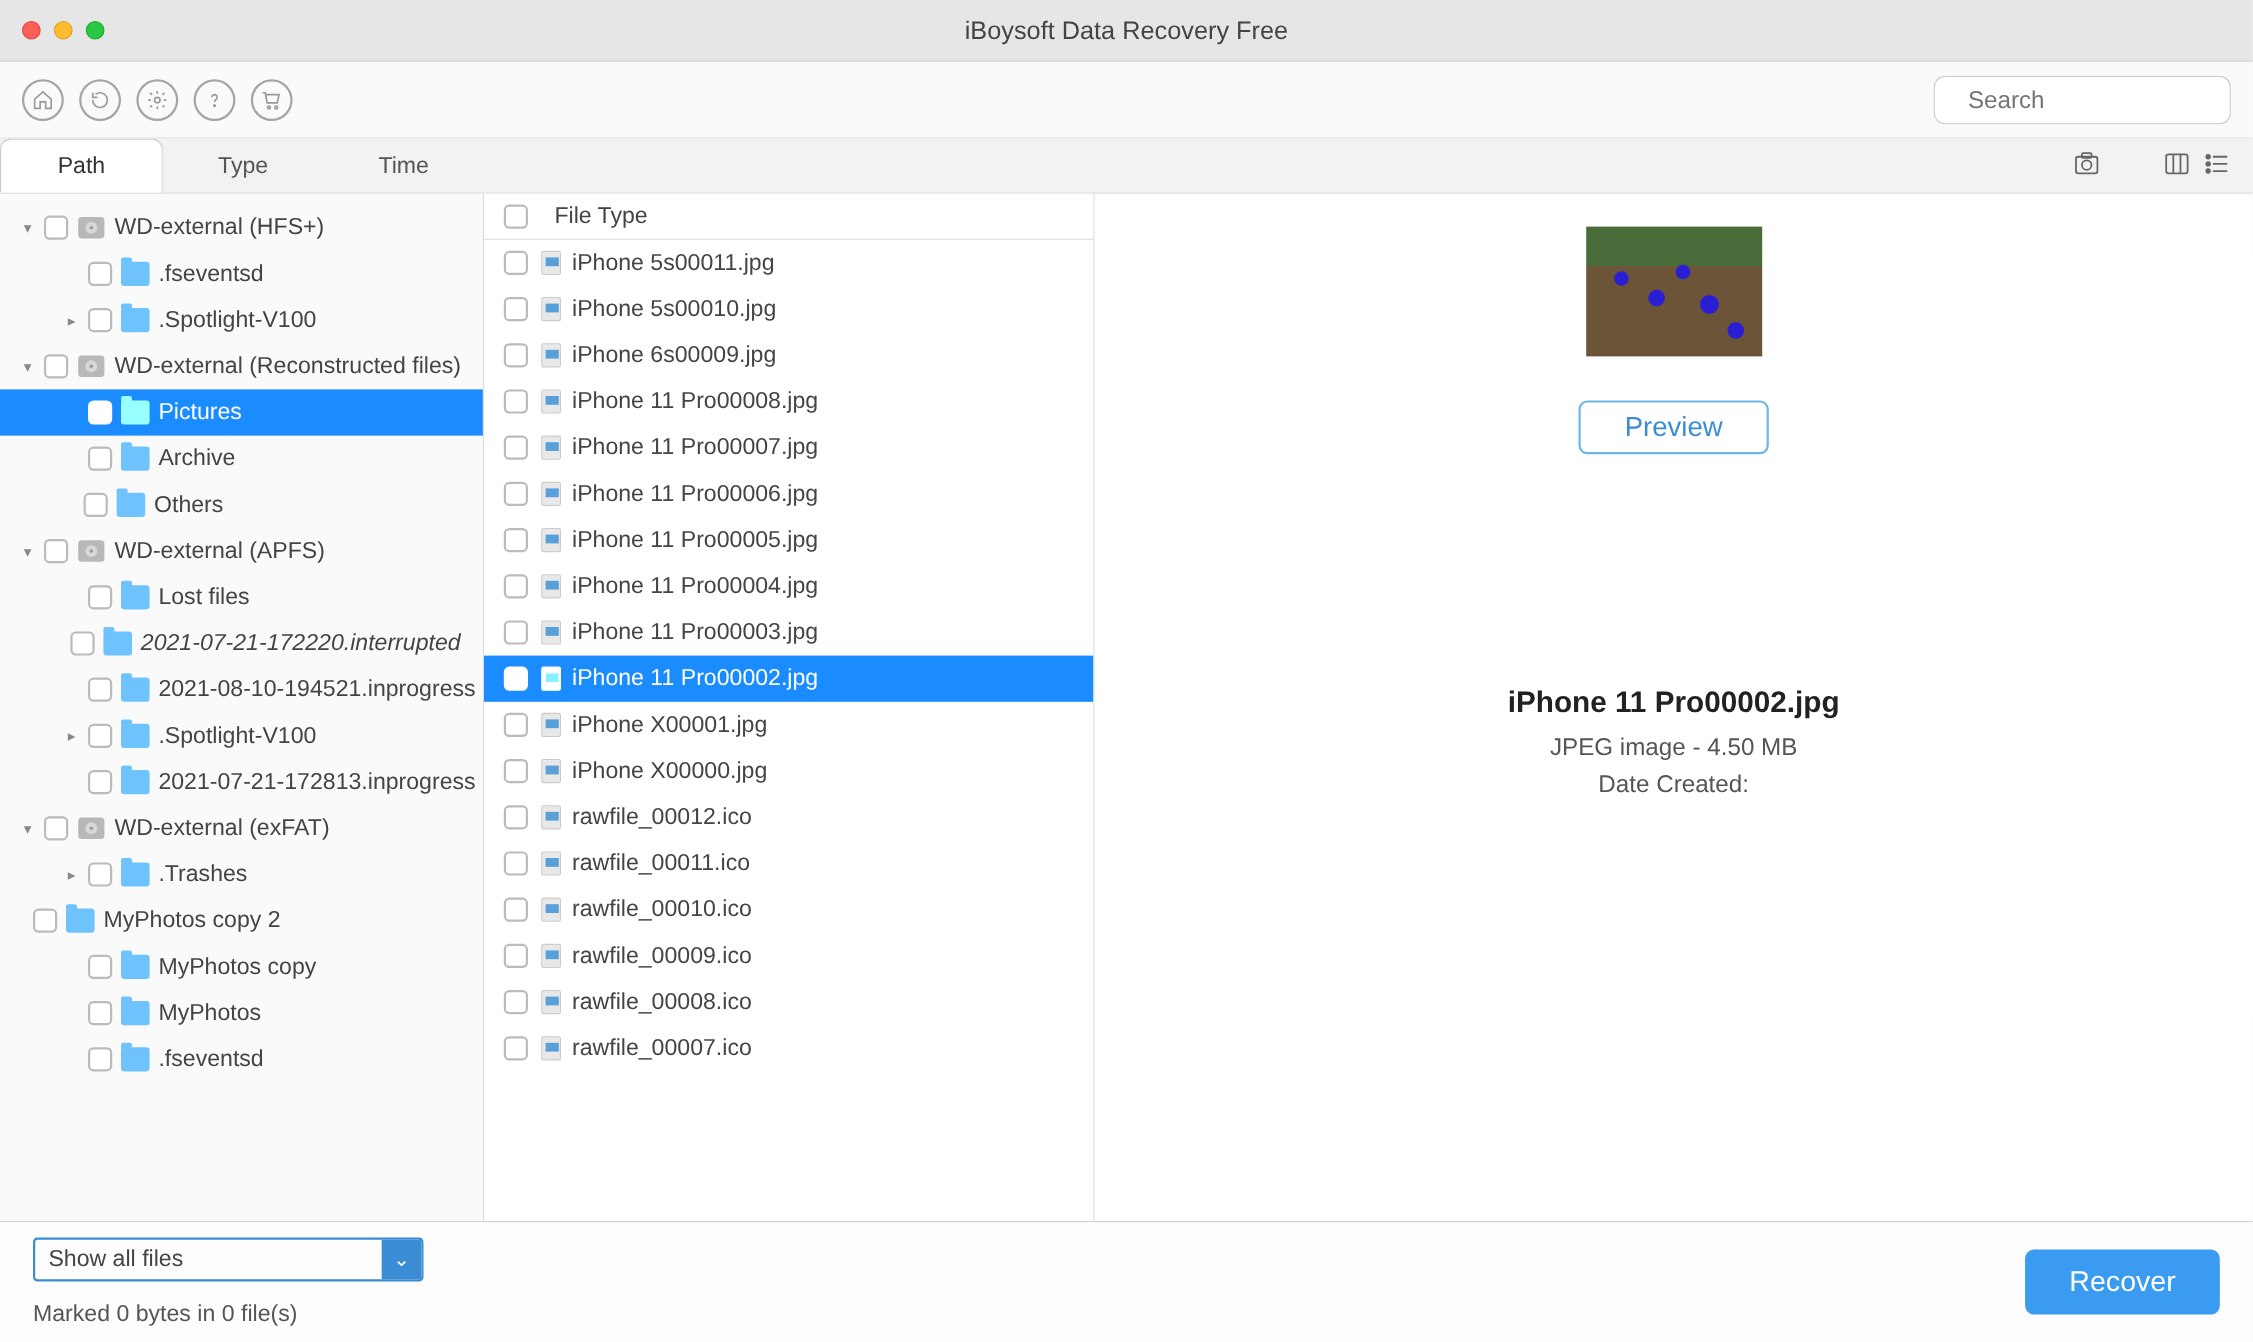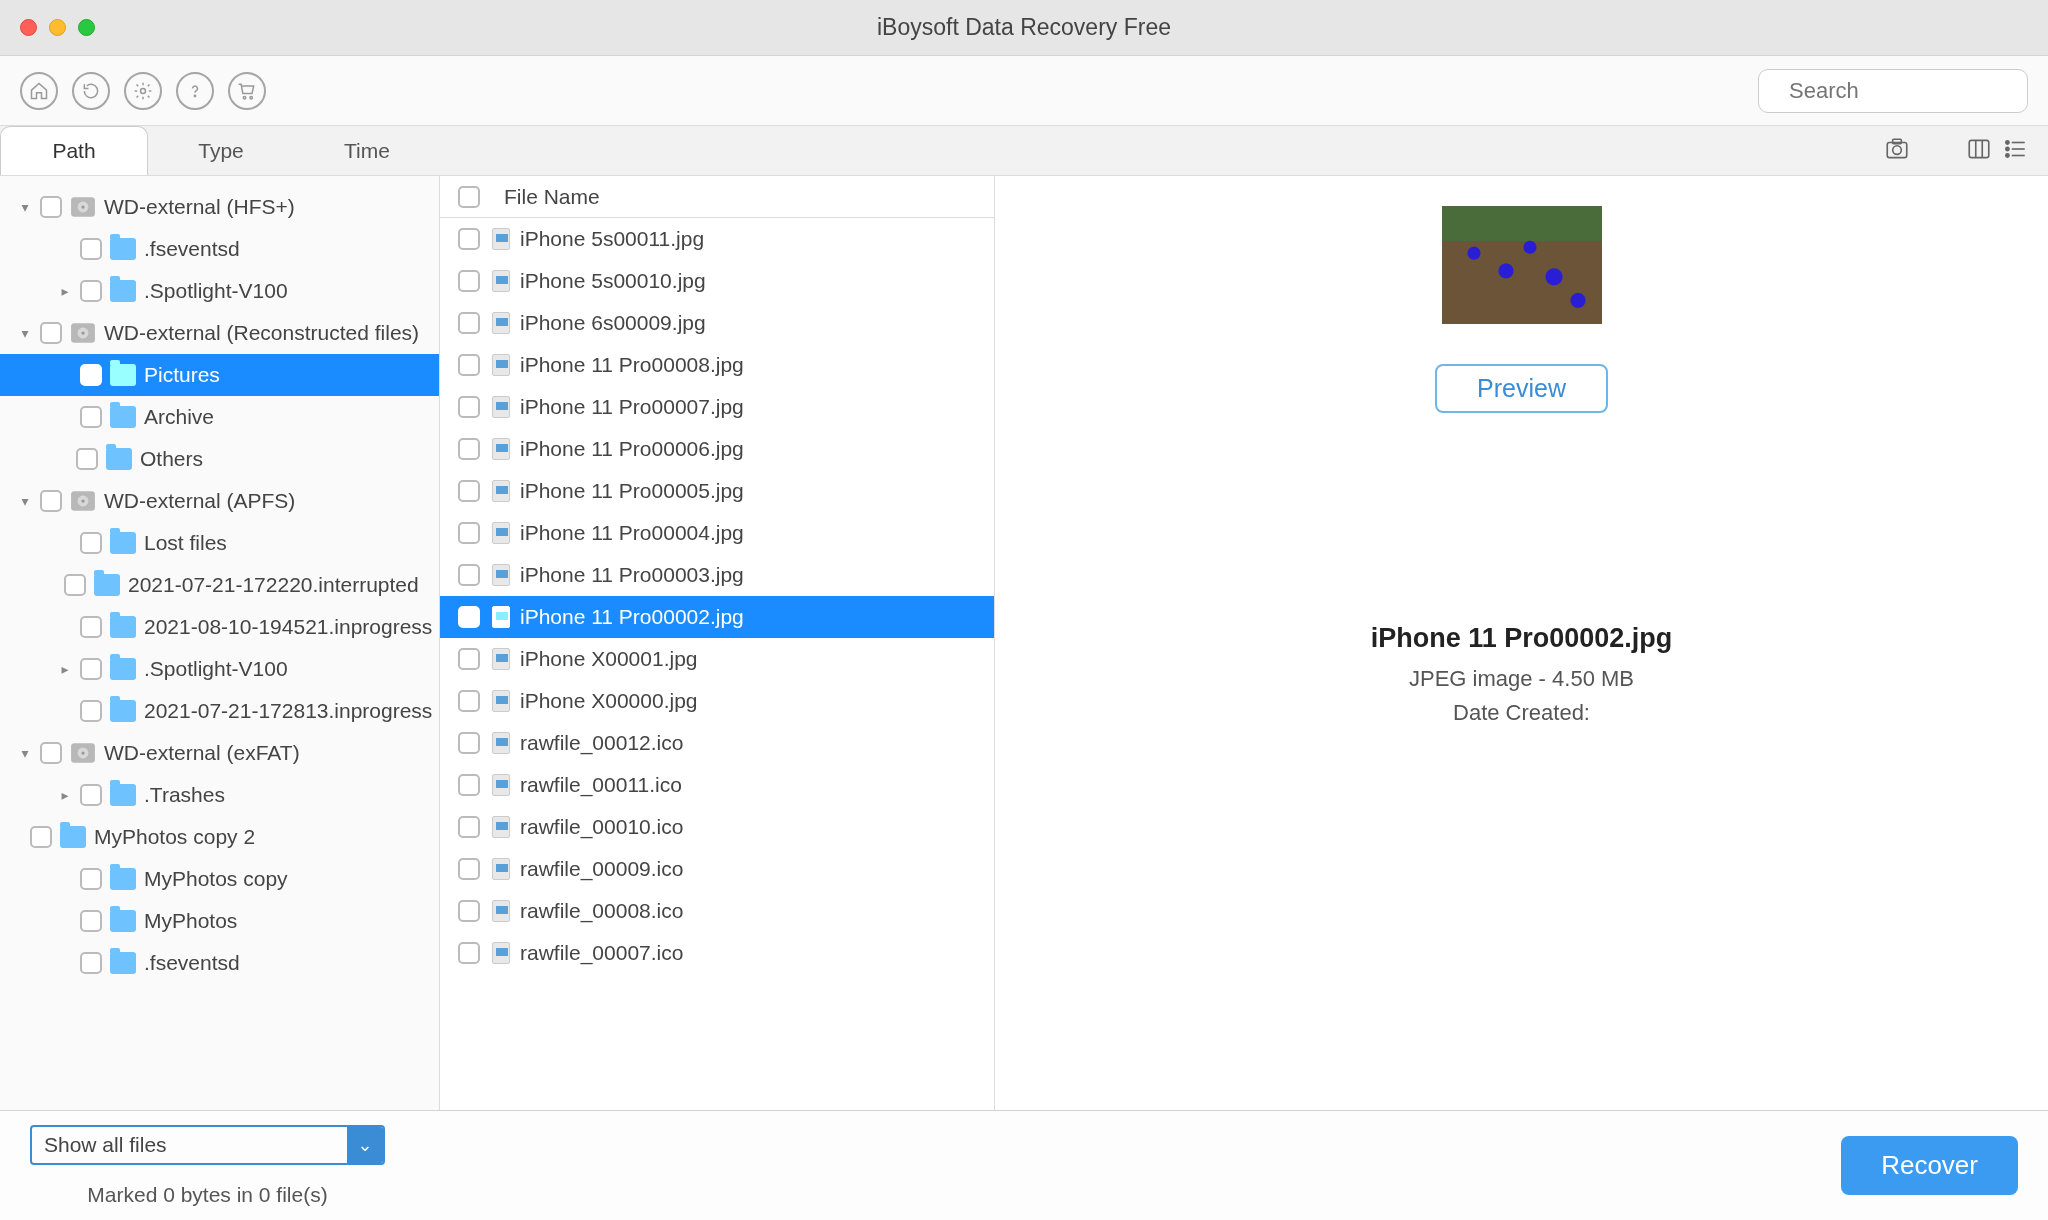--- a/index.html
+++ b/index.html
@@ -509,21 +509,21 @@
             <circle cx="12" cy="10" r="1.5" fill="#999"></circle>
           </svg></div>
         <span>WD-external (APFS)</span>
       </div>
       <div class="tree-row" style="padding-left: 50px;">
         <div class="tree-toggle"></div>
         <div class="tree-checkbox"></div>
         <div class="folder-icon"></div>
         <span>Lost files</span>
       </div>
-      <div class="tree-row" style="padding-left: 34px;">
+      <div class="tree-row" style="padding-left: 34px; font-style: italic;">
         <div class="tree-toggle"></div>
         <div class="tree-checkbox"></div>
         <div class="folder-icon"></div>
         <span>2021-07-21-172220.interrupted</span>
       </div>
       <div class="tree-row" style="padding-left: 50px;">
         <div class="tree-toggle"></div>
         <div class="tree-checkbox"></div>
         <div class="folder-icon"></div>
         <span>2021-08-10-194521.inprogress</span>
@@ -578,21 +578,21 @@
         <div class="tree-toggle"></div>
         <div class="tree-checkbox"></div>
         <div class="folder-icon"></div>
         <span>.fseventsd</span>
       </div>
     </div>
 
   <div class="filelist">
     <div class="filelist-header">
       <div class="file-checkbox"></div>
-      <span style="margin-left:10px;">File Name</span>
+      <span style="margin-left:10px;">File Type</span>
     </div>
     <div id="filelist-body">
         <div class="filerow">
           <div class="file-checkbox"></div>
           <div class="file-icon"></div>
           <span>iPhone 5s00011.jpg</span>
         </div>
         <div class="filerow">
           <div class="file-checkbox"></div>
           <div class="file-icon"></div>
@@ -689,16 +689,16 @@
     <div class="preview-date">Date Created:</div>
   </div>
 </div>
 
 <div class="footer" style="position:relative;">
   <div class="footer-wrap">
     <div class="filter-select">
       <span>Show all files</span>
       <div class="dd">⌄</div>
     </div>
-    <div style="font-size:21px;color:#555;text-align:center;">Marked 0 bytes in 0 file(s)</div>
+    <div style="font-size:21px;color:#555;">Marked 0 bytes in 0 file(s)</div>
   </div>
   <button class="recover-btn">Recover</button>
 </div>
 
 </body></html>

